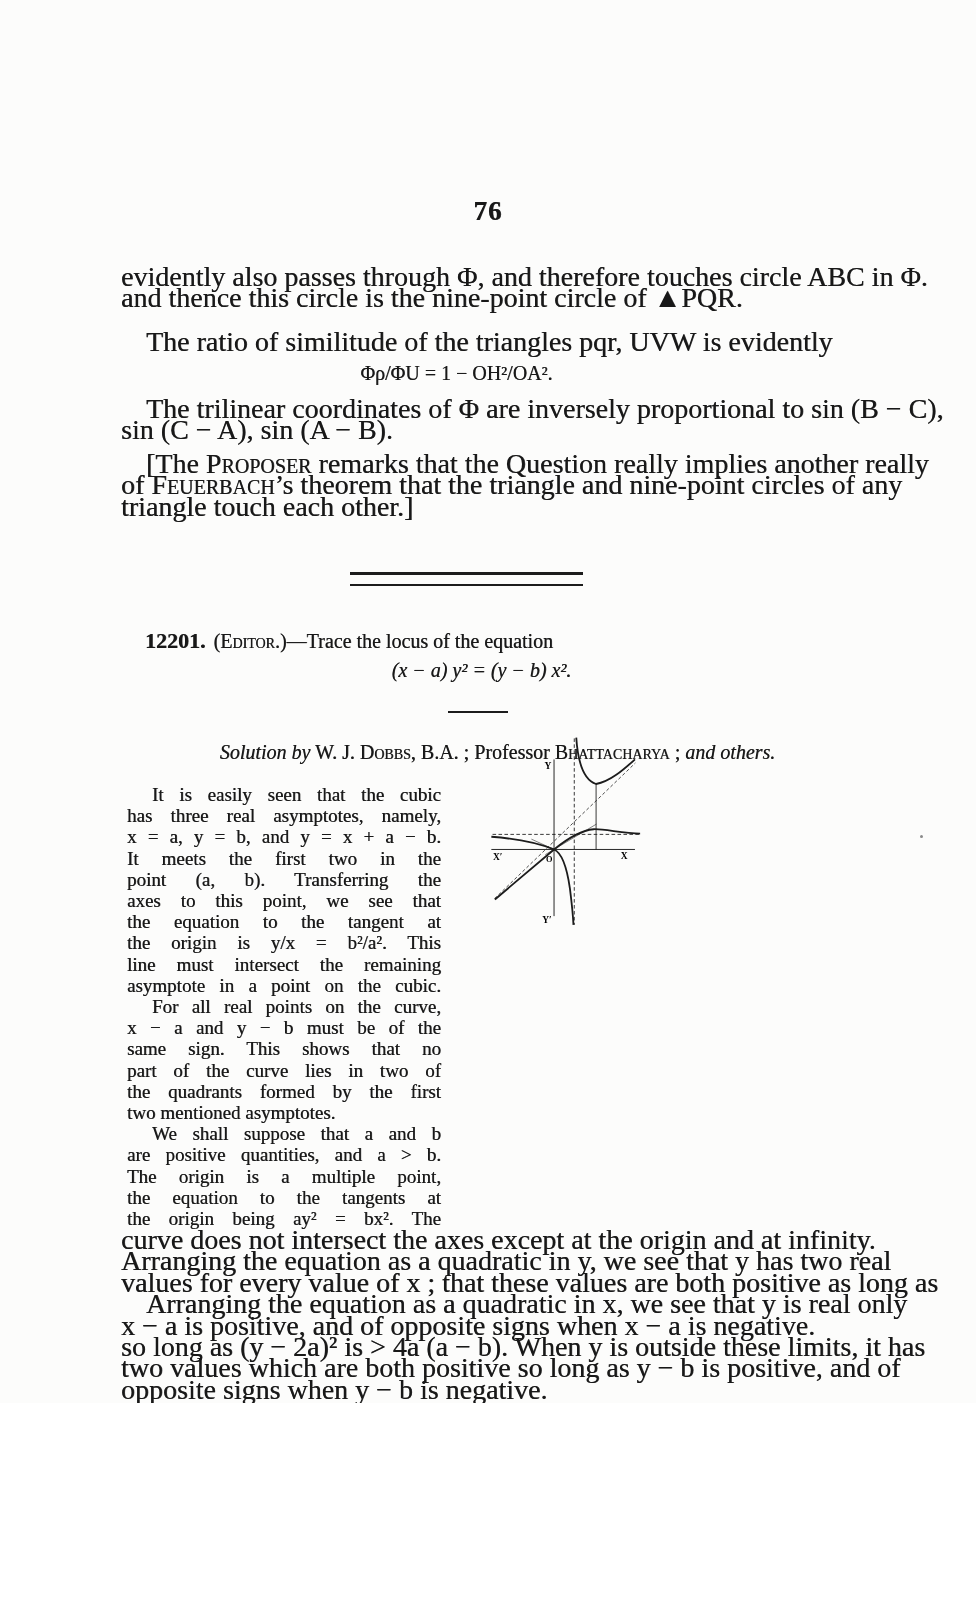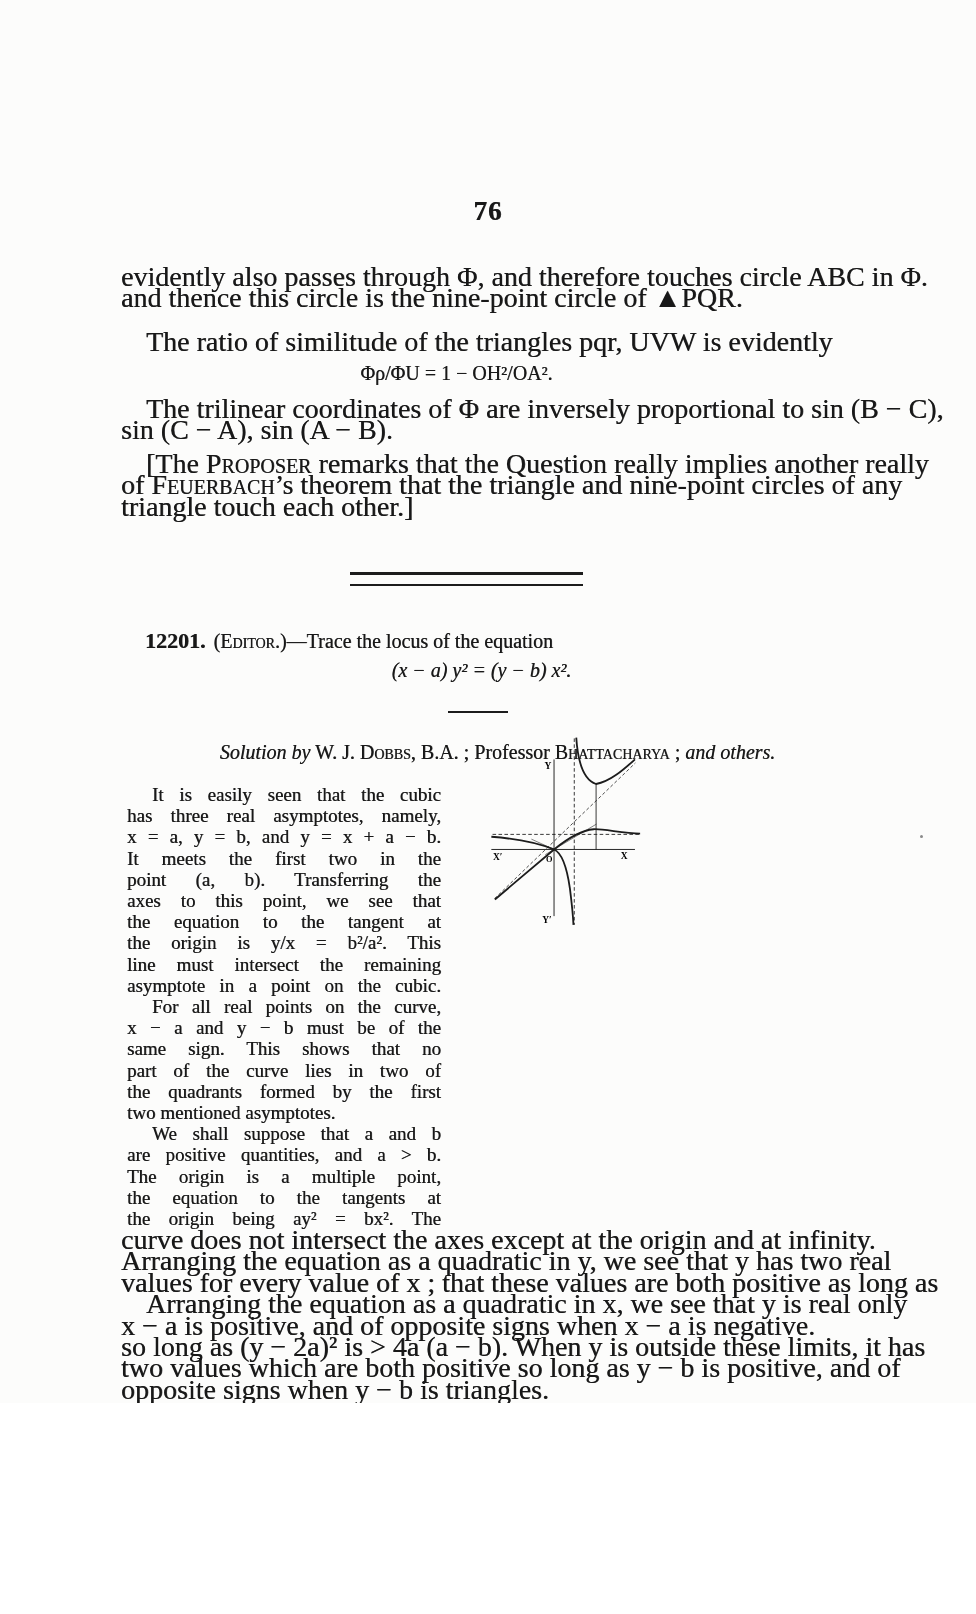--- a/index.html
+++ b/index.html
@@ -140,21 +140,21 @@
   </svg>
 
   <div class="abs block bodytext" style="top:1229px">
     <div class="line">curve does not intersect the axes except at the origin and at infinity.</div>
     <div class="line">Arranging the equation as a quadratic in y, we see that y has two real</div>
     <div class="line">values for every value of x ;  that these values are both positive as long as</div>
     <div class="line ind">Arranging the equation as a quadratic in x, we see that y is real only</div>
     <div class="line l">x − a is positive, and of opposite signs when x − a is negative.</div>
     <div class="line">so long as (y − 2a)² is &gt; 4a (a − b).   When y is outside these limits, it has</div>
     <div class="line">two values which are both positive so long as y − b is positive, and of</div>
-    <div class="line l">opposite signs when y − b is triangles.</div>
+    <div class="line l">opposite signs when y − b is negative.</div>
   </div>
 
   <div class="abs speck-dot"></div>
   <div class="abs speck-slash"></div>
 
   <div class="abs wm">
     <span class="d">Digitized by</span>
     <span class="g">Google</span>
   </div>
 

